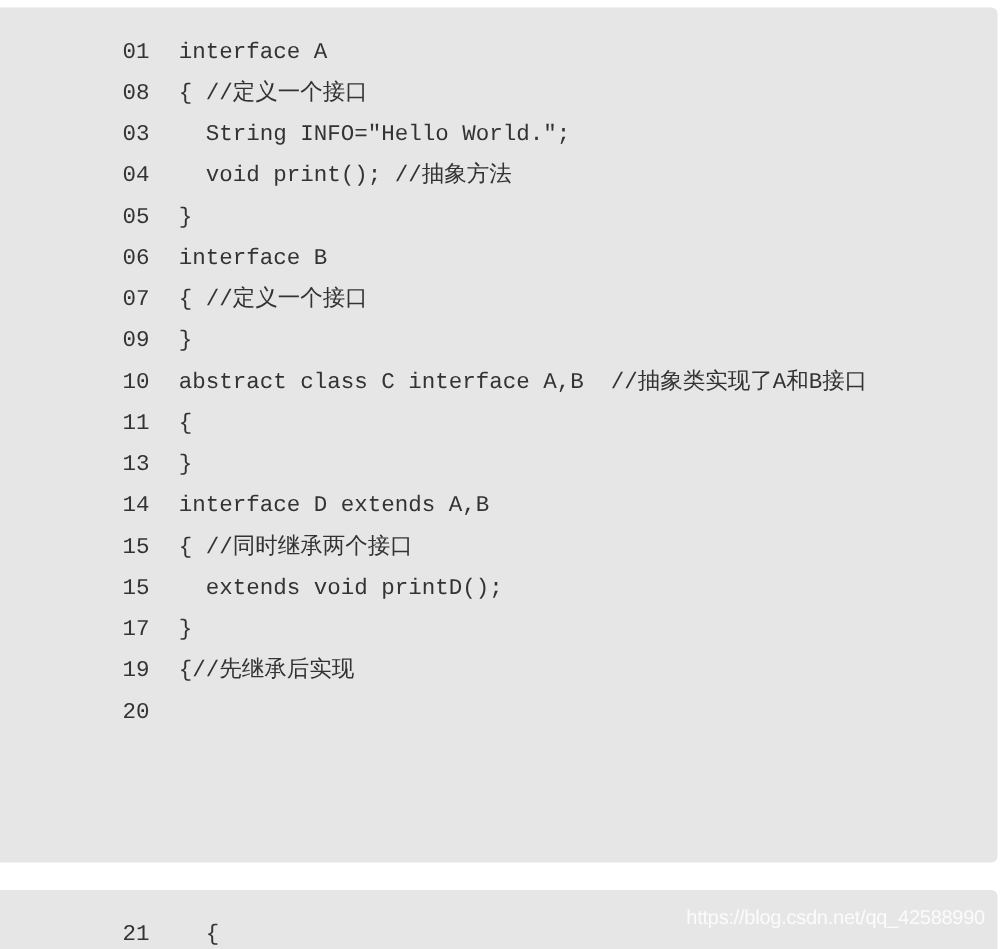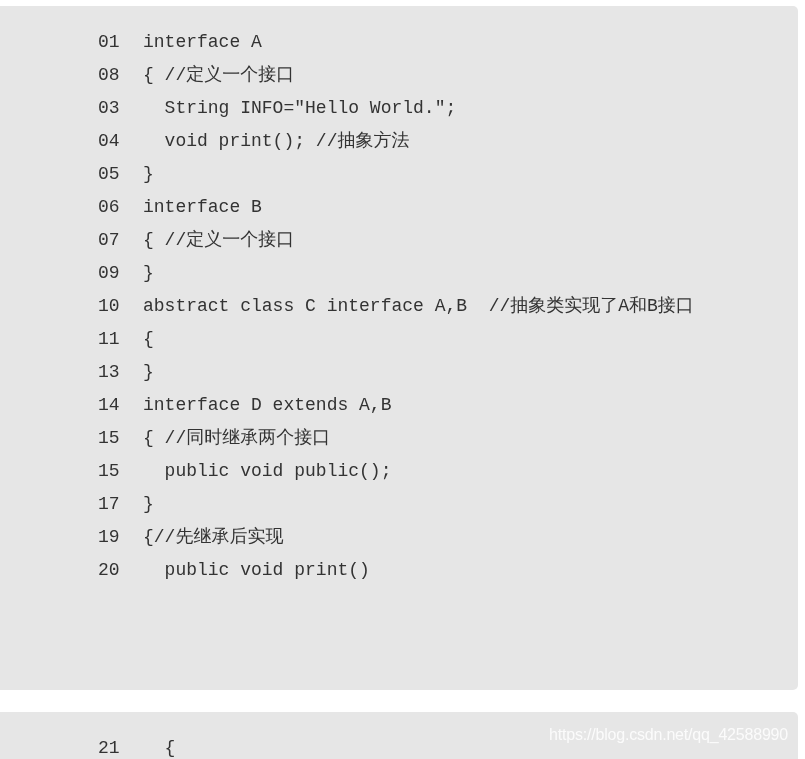--- a/index.html
+++ b/index.html
@@ -63,22 +63,22 @@
   <div class="code-line"><span class="line-no">04</span><span class="line-code">  void print(); //抽象方法</span></div>
   <div class="code-line"><span class="line-no">05</span><span class="line-code">}</span></div>
   <div class="code-line"><span class="line-no">06</span><span class="line-code">interface B</span></div>
   <div class="code-line"><span class="line-no">07</span><span class="line-code">{ //定义一个接口</span></div>
   <div class="code-line"><span class="line-no">09</span><span class="line-code">}</span></div>
   <div class="code-line"><span class="line-no">10</span><span class="line-code">abstract class C interface A,B  //抽象类实现了A和B接口</span></div>
   <div class="code-line"><span class="line-no">11</span><span class="line-code">{</span></div>
   <div class="code-line"><span class="line-no">13</span><span class="line-code">}</span></div>
   <div class="code-line"><span class="line-no">14</span><span class="line-code">interface D extends A,B</span></div>
   <div class="code-line"><span class="line-no">15</span><span class="line-code">{ //同时继承两个接口</span></div>
-  <div class="code-line"><span class="line-no">15</span><span class="line-code">  public void public();</span></div>
+  <div class="code-line"><span class="line-no">15</span><span class="line-code">  extends void printD();</span></div>
   <div class="code-line"><span class="line-no">17</span><span class="line-code">}</span></div>
   <div class="code-line"><span class="line-no">19</span><span class="line-code">{//先继承后实现</span></div>
-  <div class="code-line"><span class="line-no">20</span><span class="line-code">  public void print()</span></div>
+  <div class="code-line"><span class="line-no">20</span></div>
 </div>
 
 <div class="code-block" id="block2">
   <div class="code-line"><span class="line-no">21</span><span class="line-code">  {</span></div>
   <span class="watermark">https://blog.csdn.net/qq_42588990</span>
 </div>
 
 </body></html>

